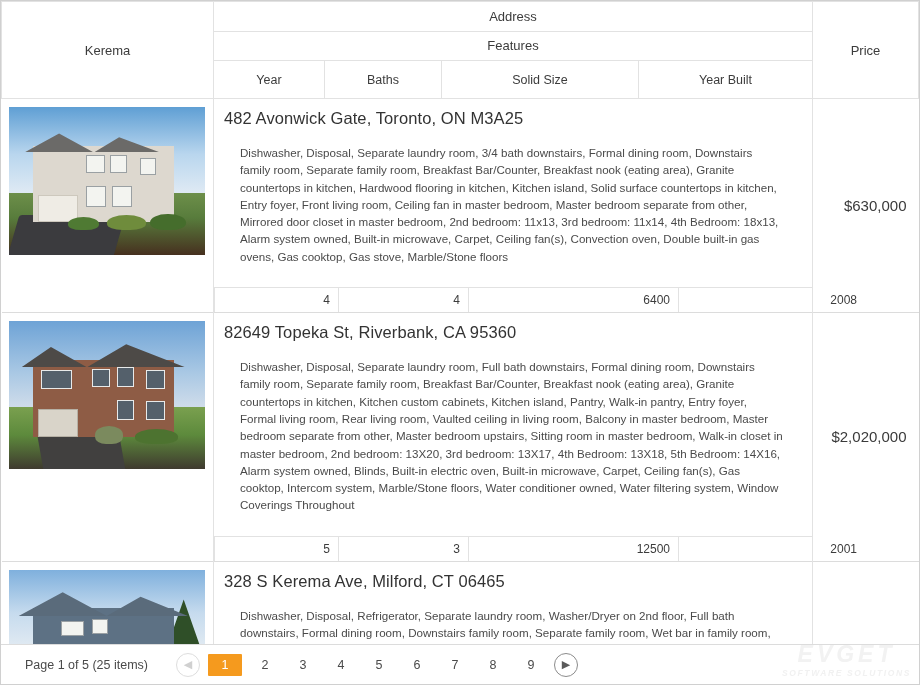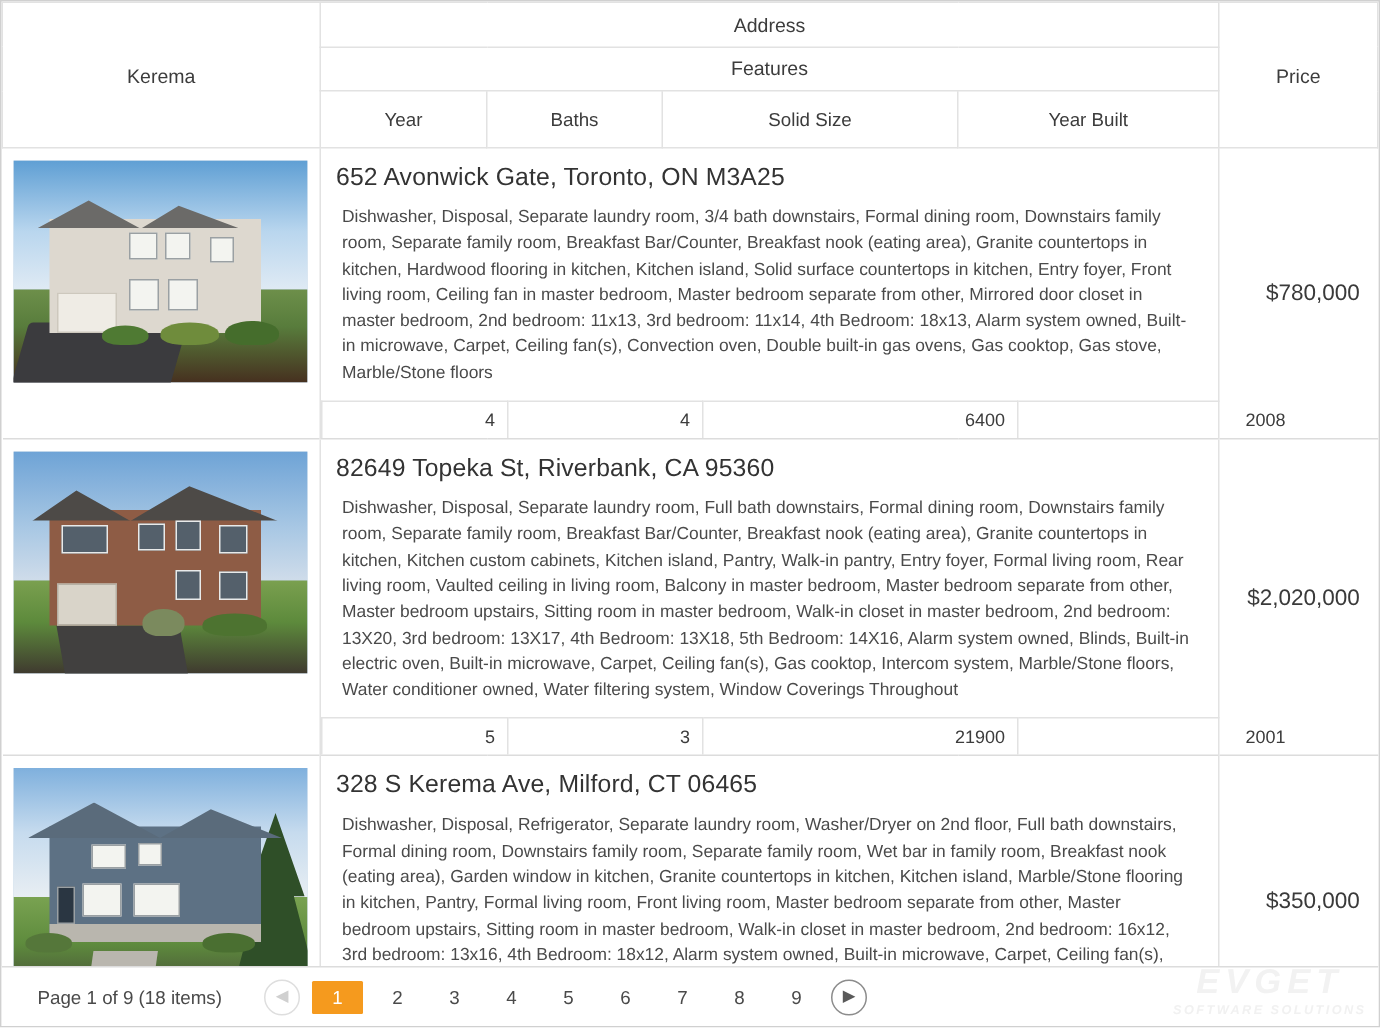--- a/index.html
+++ b/index.html
@@ -193,21 +193,21 @@
     font-size: 16.5px;
     color: #333333;
     margin: 0 0 8px 0;
     font-weight: normal;
     letter-spacing: 0.1px;
   }
   .feat {
     font-size: 11.6px;
     line-height: 17.3px;
     color: #4a4a4a;
-    margin: 4px;
+    margin: 16px;
     text-align: left;
   }
   
   .subtable {
     width: 100%;
     border-collapse: collapse;
     table-layout: fixed;
   }
   .subtable td {
     border: 1px solid #e2e2e2;
@@ -352,35 +352,35 @@
               <div class="win" style="left:38%;top:52%;width:14%;height:28%;"></div>
               <div class="win" style="left:56%;top:52%;width:14%;height:28%;"></div>
             </div>
             <div class="shrub" style="left:30%;width:16%;height:9%;"></div>
             <div class="shrub" style="left:50%;width:20%;height:10%;background:#6f8c3c;"></div>
             <div class="shrub" style="left:72%;width:18%;height:11%;background:#456d2c;"></div>
           </div>
         </td>
         <td class="cell-detail" colspan="4">
           <div class="detail-inner">
-            <div class="addr">652 Avonwick Gate, Toronto, ON M3A25</div>
+            <div class="addr">482 Avonwick Gate, Toronto, ON M3A25</div>
             <div class="feat">Dishwasher, Disposal, Separate laundry room, 3/4 bath downstairs, Formal dining room, Downstairs family room, Separate family room, Breakfast Bar/Counter, Breakfast nook (eating area), Granite countertops in kitchen, Hardwood flooring in kitchen, Kitchen island, Solid surface countertops in kitchen, Entry foyer, Front living room, Ceiling fan in master bedroom, Master bedroom separate from other, Mirrored door closet in master bedroom, 2nd bedroom: 11x13, 3rd bedroom: 11x14, 4th Bedroom: 18x13, Alarm system owned, Built-in microwave, Carpet, Ceiling fan(s), Convection oven, Double built-in gas ovens, Gas cooktop, Gas stove, Marble/Stone floors</div>
           </div>
           <table class="subtable">
             <tbody>
                 <tr>
               <td class="c-beds">4</td>
               <td class="c-baths">4</td>
               <td class="c-size">6400</td>
               <td class="c-year">2008</td>
             </tr>
           </tbody>
             </table>
         </td>
-        <td class="cell-price">$780,000</td>
+        <td class="cell-price">$630,000</td>
       </tr>
       <tr class="rowsep">
           <td colspan="6"></td>
         </tr>
 
       <tr>
         <td class="cell-photo">
           <div class="photo-wrap">
             <div class="sky sky-b"></div>
             <div class="ground ground-b"></div>
@@ -402,21 +402,21 @@
         <td class="cell-detail" colspan="4">
           <div class="detail-inner">
             <div class="addr">82649 Topeka St, Riverbank, CA 95360</div>
             <div class="feat">Dishwasher, Disposal, Separate laundry room, Full bath downstairs, Formal dining room, Downstairs family room, Separate family room, Breakfast Bar/Counter, Breakfast nook (eating area), Granite countertops in kitchen, Kitchen custom cabinets, Kitchen island, Pantry, Walk-in pantry, Entry foyer, Formal living room, Rear living room, Vaulted ceiling in living room, Balcony in master bedroom, Master bedroom separate from other, Master bedroom upstairs, Sitting room in master bedroom, Walk-in closet in master bedroom, 2nd bedroom: 13X20, 3rd bedroom: 13X17, 4th Bedroom: 13X18, 5th Bedroom: 14X16, Alarm system owned, Blinds, Built-in electric oven, Built-in microwave, Carpet, Ceiling fan(s), Gas cooktop, Intercom system, Marble/Stone floors, Water conditioner owned, Water filtering system, Window Coverings Throughout</div>
           </div>
           <table class="subtable">
             <tbody>
                 <tr>
               <td class="c-beds">5</td>
               <td class="c-baths">3</td>
-              <td class="c-size">21900</td>
+              <td class="c-size">12500</td>
               <td class="c-year">2001</td>
             </tr>
           </tbody>
             </table>
         </td>
         <td class="cell-price">$2,020,000</td>
       </tr>
       <tr class="rowsep">
           <td colspan="6"></td>
         </tr>
@@ -457,21 +457,21 @@
           </tbody>
             </table>
         </td>
         <td class="cell-price">$350,000</td>
       </tr>
 
     </tbody>
   </table>
 
   <div class="pager">
-    <div class="pager-info">Page 1 of 9 (18 items)</div>
+    <div class="pager-info">Page 1 of 5 (25 items)</div>
     <div class="pager-nav">
       <div class="arrow-btn prev">
         <span class="arrow-glyph">◀</span>
       </div>
       <div class="page-num active">1</div>
       <div class="page-num">2</div>
       <div class="page-num">3</div>
       <div class="page-num">4</div>
       <div class="page-num">5</div>
       <div class="page-num">6</div>

